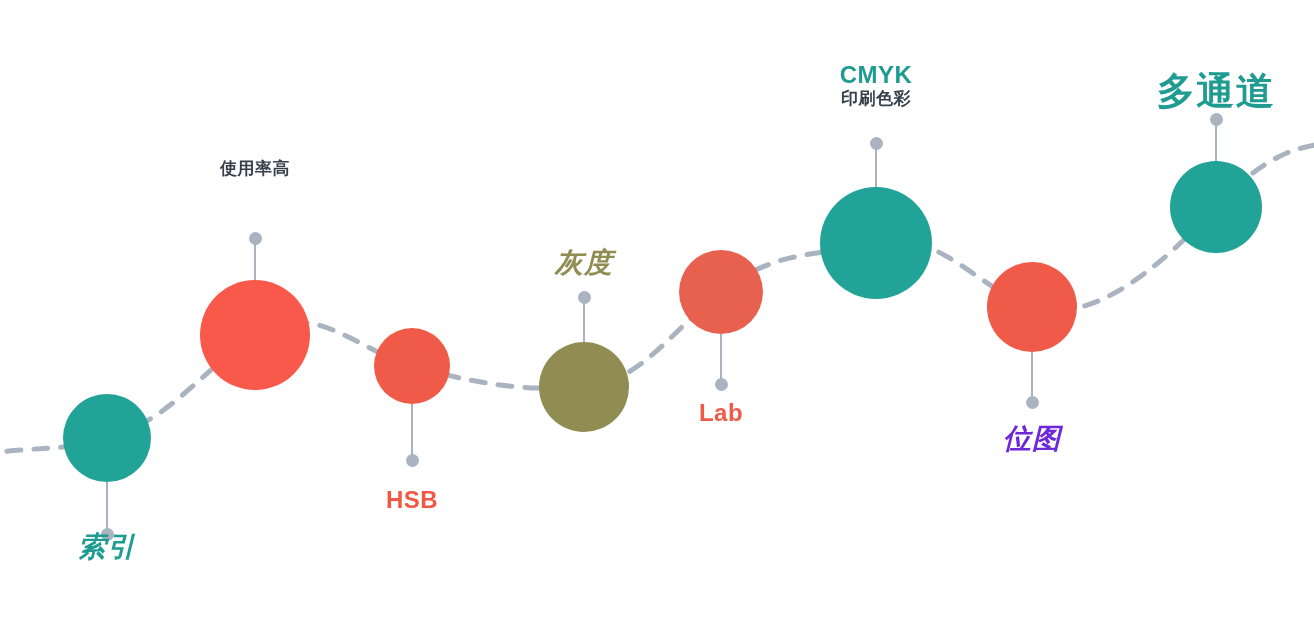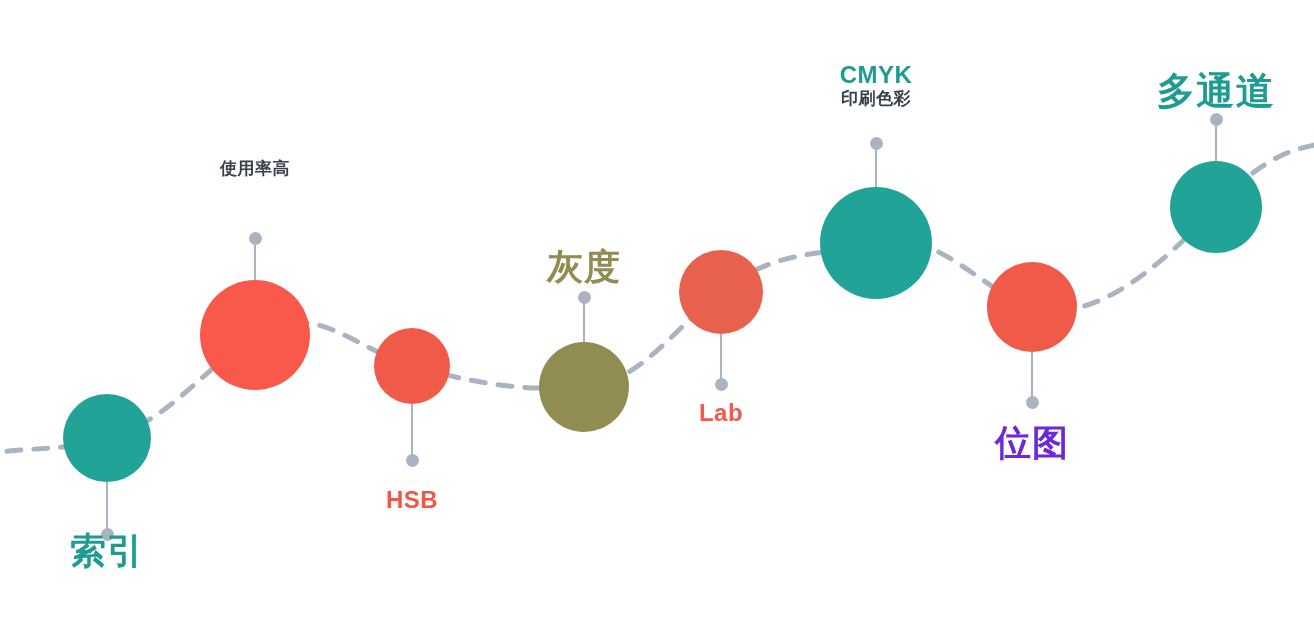--- a/index.html
+++ b/index.html
@@ -57,22 +57,23 @@
   .title {
     font-weight: bold;
     letter-spacing: 0.2px;
     display: block;
   }
   .title.latin {
     font-size: 24px;
     letter-spacing: 0.5px;
   }
   .title.cjk {
-    font-size: 36px;
+    font-size: 28px;
     letter-spacing: 1px;
+    font-style: italic;
   }
   .title.cjk-big {
     font-size: 38px;
     letter-spacing: 1.5px;
   }
   .subtitle {
     display: block;
     font-size: 17px;
     font-weight: bold;
     color: #36404b;

